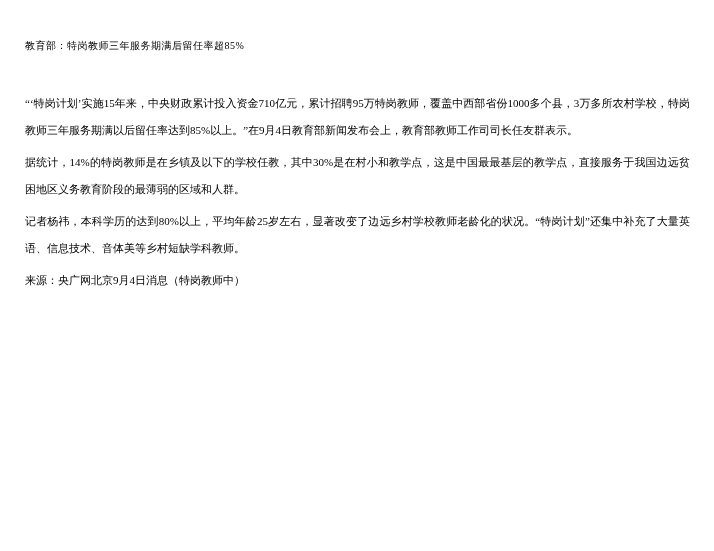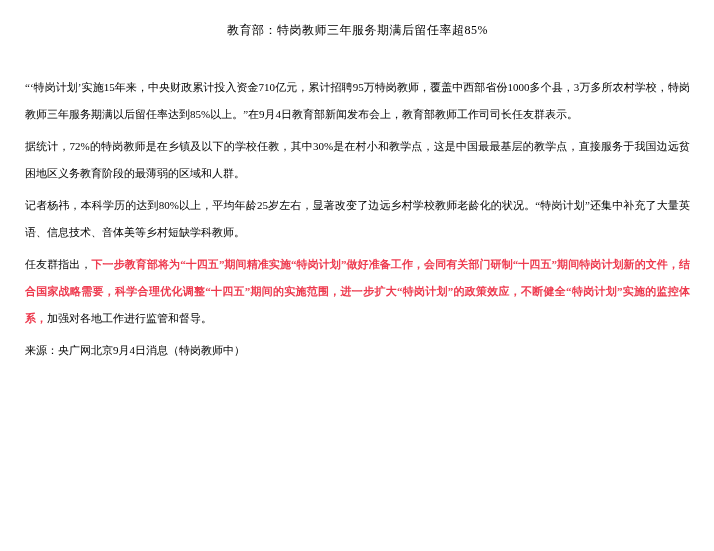--- a/index.html
+++ b/index.html
@@ -14,25 +14,24 @@
     font-family: "Liberation Serif", "DejaVu Serif", serif;
     color: #000000;
   }
   .page {
     box-sizing: border-box;
     width: 714px;
     height: 551px;
     padding: 16px 24px 0 25px;
   }
   .title {
-    text-align: center;
-    font-size: 12px;
+    font-size: 10px;
     font-weight: normal;
     line-height: 28px;
-    margin: 0 0 30px 0;
+    margin: 16px 0 30px 0;
     letter-spacing: 0.5px;
   }
   .content p {
     font-size: 11px;
     line-height: 27px;
     margin: 0 0 5px 0;
     text-align: justify;
     text-justify: inter-ideograph;
   }
   .seg-normal {
@@ -44,18 +43,17 @@
     font-weight: bold;
   }
 </style>
 </head>
 <body style="background: rgb(255, 255, 255); color: rgb(0, 0, 0);">
 
 <div class="page">
   <h1 class="title">教育部：特岗教师三年服务期满后留任率超85%</h1>
   <div class="content">
       <p><span class="seg-normal">“‘特岗计划’实施15年来，中央财政累计投入资金710亿元，累计招聘95万特岗教师，覆盖中西部省份1000多个县，3万多所农村学校，特岗教师三年服务期满以后留任率达到85%以上。”在9月4日教育部新闻发布会上，教育部教师工作司司长任友群表示。</span></p>
-      <p><span class="seg-normal">据统计，72%的特岗教师是在乡镇及以下的学校任教，其中30%是在村小和教学点，这是中国最最基层的教学点，直接服务于我国边远贫困地区义务教育阶段的最薄弱的区域和人群。</span></p>
+      <p><span class="seg-normal">据统计，14%的特岗教师是在乡镇及以下的学校任教，其中30%是在村小和教学点，这是中国最最基层的教学点，直接服务于我国边远贫困地区义务教育阶段的最薄弱的区域和人群。</span></p>
       <p><span class="seg-normal">记者杨祎，本科学历的达到80%以上，平均年龄25岁左右，显著改变了边远乡村学校教师老龄化的状况。“特岗计划”还集中补充了大量英语、信息技术、音体美等乡村短缺学科教师。</span></p>
-      <p><span class="seg-normal">任友群指出，</span><span class="seg-red-bold">下一步教育部将为“十四五”期间精准实施“特岗计划”做好准备工作，会同有关部门研制“十四五”期间特岗计划新的文件，结合国家战略需要，科学合理优化调整“十四五”期间的实施范围，进一步扩大“特岗计划”的政策效应，不断健全“特岗计划”实施的监控体系，</span><span class="seg-normal">加强对各地工作进行监管和督导。</span></p>
       <p><span class="seg-normal">来源：央广网北京9月4日消息（特岗教师中）</span></p>
     </div>
 </div>
 
 </body></html>

